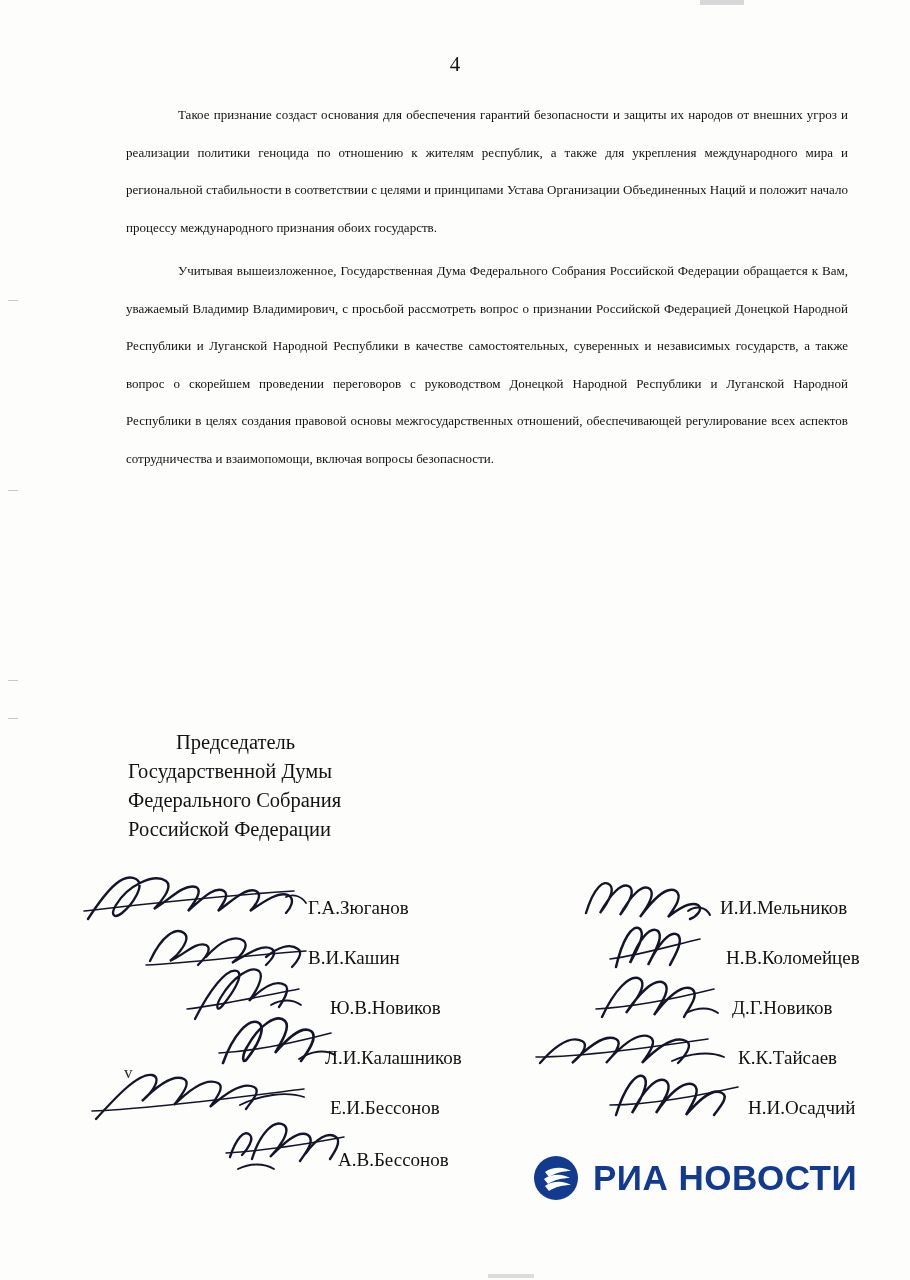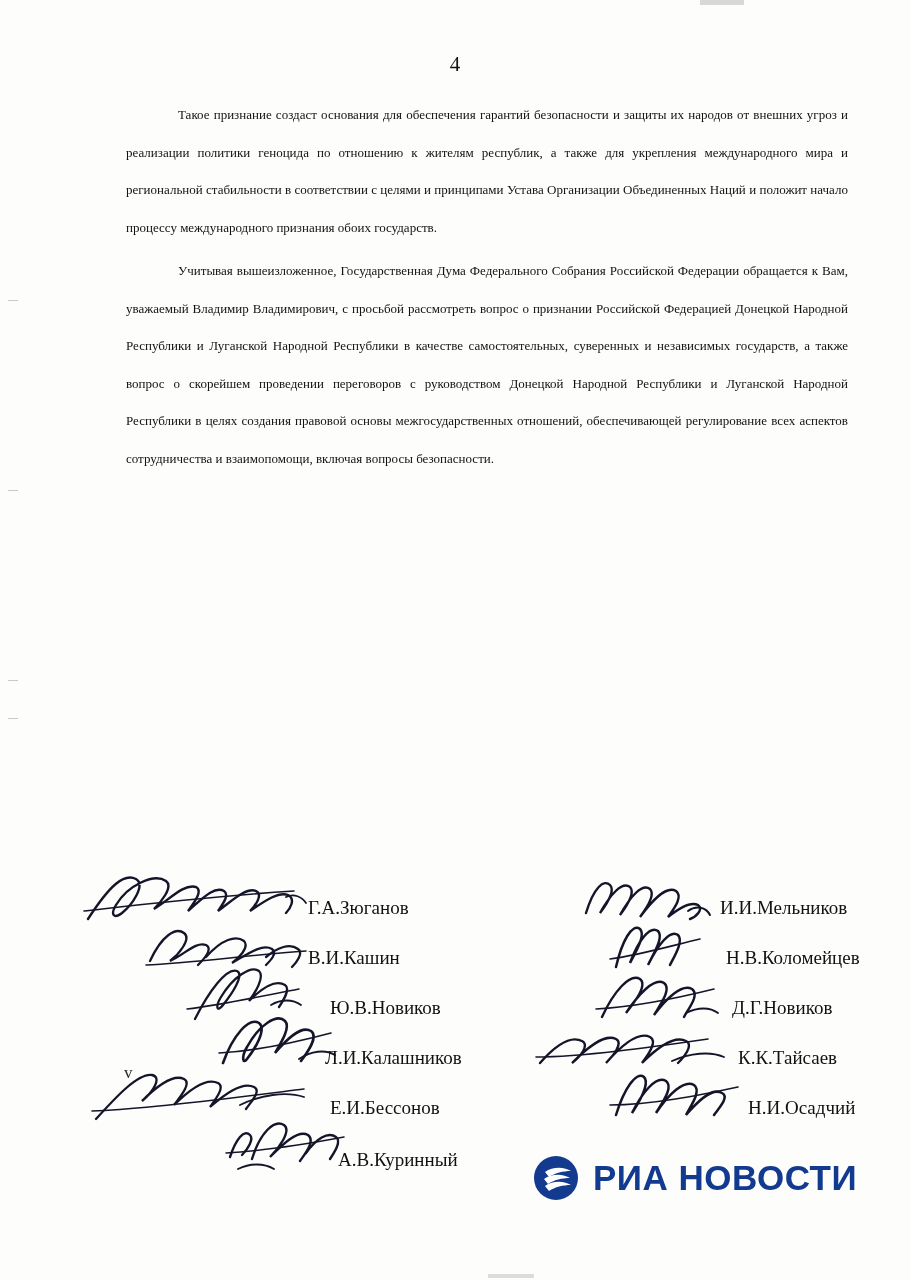--- a/index.html
+++ b/index.html
@@ -160,20 +160,26 @@
   <div class="margin-mark" style="top:680px;"></div>
   <div class="margin-mark" style="top:718px;"></div>
 
   <div class="page-number">4</div>
 
   <div class="body-text">
     <p>Такое признание создаст основания для обеспечения гарантий безопасности и защиты их народов от внешних угроз и реализации политики геноцида по отношению к жителям республик, а также  для укрепления международного мира и региональной стабильности в соответствии с целями и принципами Устава Организации Объединенных Наций и положит начало процессу международного признания обоих государств.</p>
     <p>Учитывая вышеизложенное, Государственная Дума Федерального Собрания Российской Федерации обращается к Вам, уважаемый Владимир Владимирович, с просьбой рассмотреть вопрос о признании  Российской Федерацией Донецкой Народной Республики и Луганской Народной Республики в качестве самостоятельных, суверенных и независимых государств, а также  вопрос о скорейшем проведении переговоров с руководством Донецкой Народной Республики  и Луганской Народной Республики в целях создания правовой основы межгосударственных отношений, обеспечивающей регулирование всех аспектов сотрудничества и взаимопомощи, включая вопросы безопасности.</p>
   </div>
 
+  <div class="signature-block">
+    <div>Председатель</div>
+    <div>Государственной Думы</div>
+    <div>Федерального Собрания</div>
+    <div>Российской Федерации</div>
+  </div>
 
   <div class="stray-mark">v</div>
 
   <div class="signers">
 
     <div class="sig-col left">
 
       <div class="sig-row" style="top:0px; left:0px;">
         <span class="sig-mark">
           <svg width="250" height="60" viewBox="0 0 250 60">
@@ -245,21 +251,21 @@
           <svg width="140" height="70" viewBox="0 0 140 70">
             <g fill="none" stroke="#15152a" stroke-width="2.4" stroke-linecap="round">
               <path d="M10 48 C16 30, 24 20, 30 26 C34 30, 28 40, 22 46"></path>
               <path d="M32 50 C40 24, 54 10, 64 16 C72 22, 58 40, 50 48 C62 36, 78 20, 88 26 C96 32, 84 46, 80 52"></path>
               <path d="M86 44 C96 30, 108 22, 116 28 C122 32, 114 44, 110 50"></path>
               <path d="M6 44 C42 42, 92 34, 124 28" stroke-width="1.5"></path>
               <path d="M18 60 C30 54, 44 54, 54 60" stroke-width="1.8"></path>
             </g>
           </svg>
         </span>
-        <span class="sig-name" style="left:258px;">А.В.Куринный</span>
+        <span class="sig-name" style="left:258px;">А.В.Бессонов</span>
       </div>
 
     </div>
 
     <div class="sig-col right">
 
       <div class="sig-row" style="top:0px; left:0px;">
         <span class="sig-mark" style="left:58px;">
           <svg width="150" height="56" viewBox="0 0 150 56">
             <g fill="none" stroke="#15152a" stroke-width="2.4" stroke-linecap="round">

